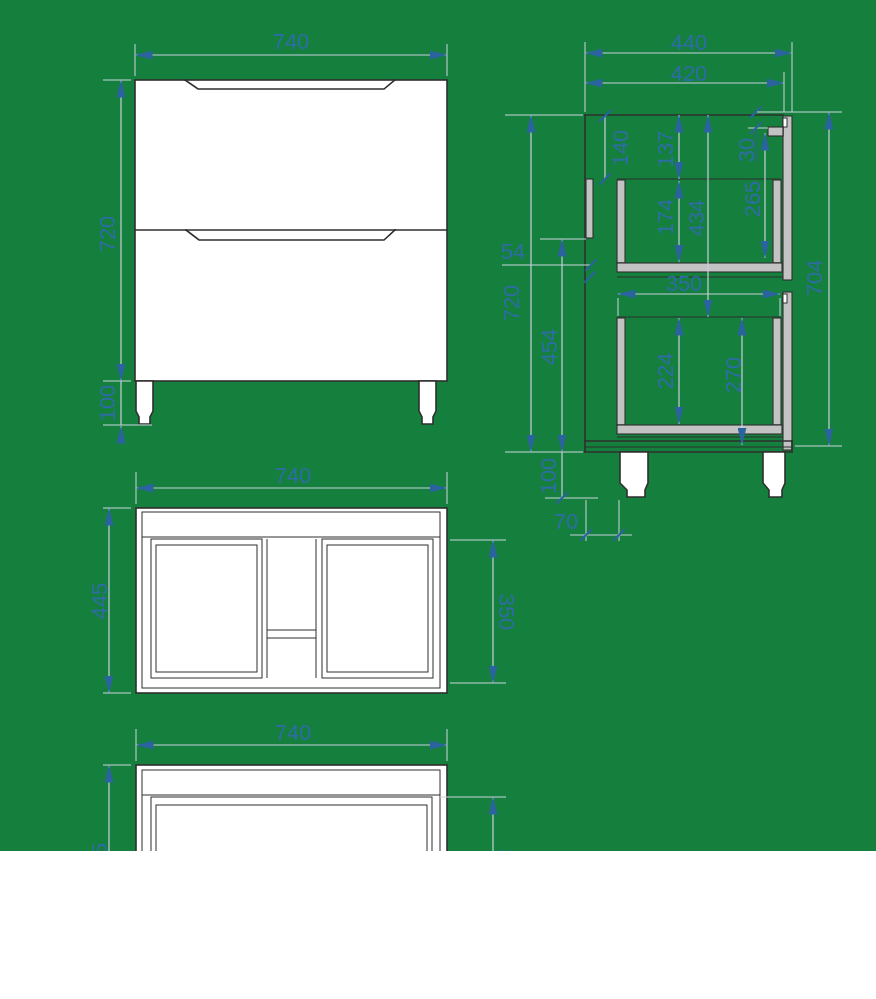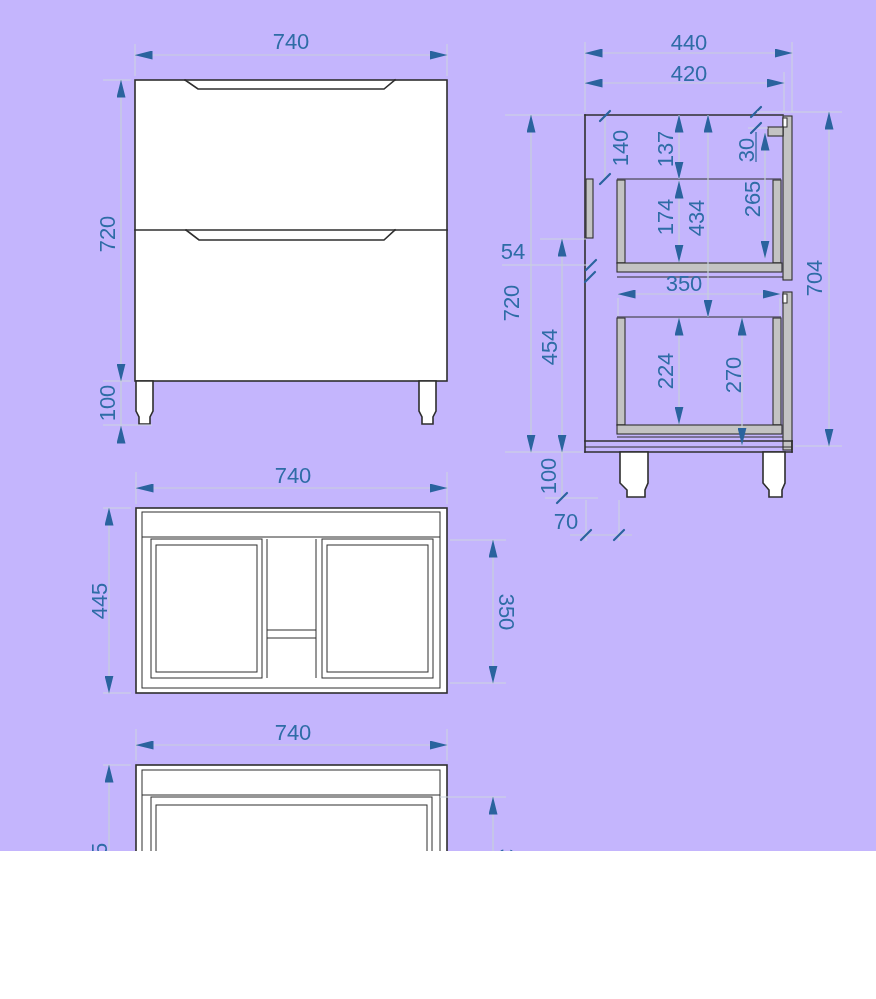--- a/index.html
+++ b/index.html
@@ -1,16 +1,16 @@
 <!DOCTYPE html>
 <html><head>
 <meta charset="utf-8">
 <style>
   html,body{margin:0;padding:0;background:#ffffff;}
-  .stage{position:relative;width:876px;height:851px;background:#c4b5fd;overflow:hidden;}
+  .stage{position:relative;width:876px;height:851px;background:#15803d;overflow:hidden;}
   svg{display:block;}
   .ol{stroke:#2f2f2f;stroke-width:1.6;fill:none;stroke-linejoin:miter;stroke-linecap:square;}
   .olw{stroke:#2f2f2f;stroke-width:1.6;fill:#ffffff;stroke-linejoin:miter;}
   .thin{stroke:#2f2f2f;stroke-width:1;fill:none;}
   .gray{fill:#c3c3c3;stroke:#2f2f2f;stroke-width:1.1;}
   .notch{fill:#ffffff;stroke:#2f2f2f;stroke-width:1;}
   .dim{stroke:#c7d0db;stroke-width:1.2;fill:none;}
   .ext{stroke:#cdd5df;stroke-width:1;fill:none;}
   .tick{stroke:#2a639e;stroke-width:2.2;stroke-linecap:round;}
   .lead{stroke:#2a639e;stroke-width:1.2;}

